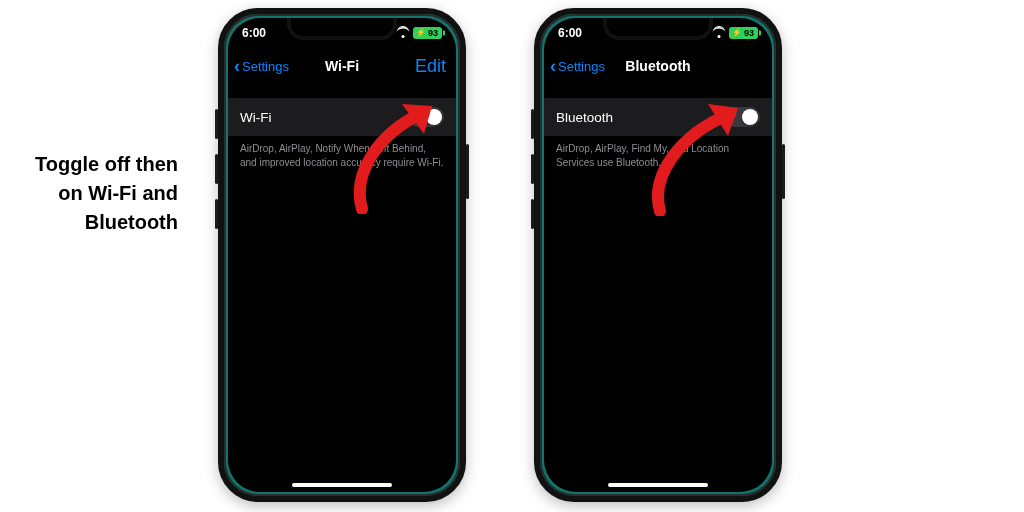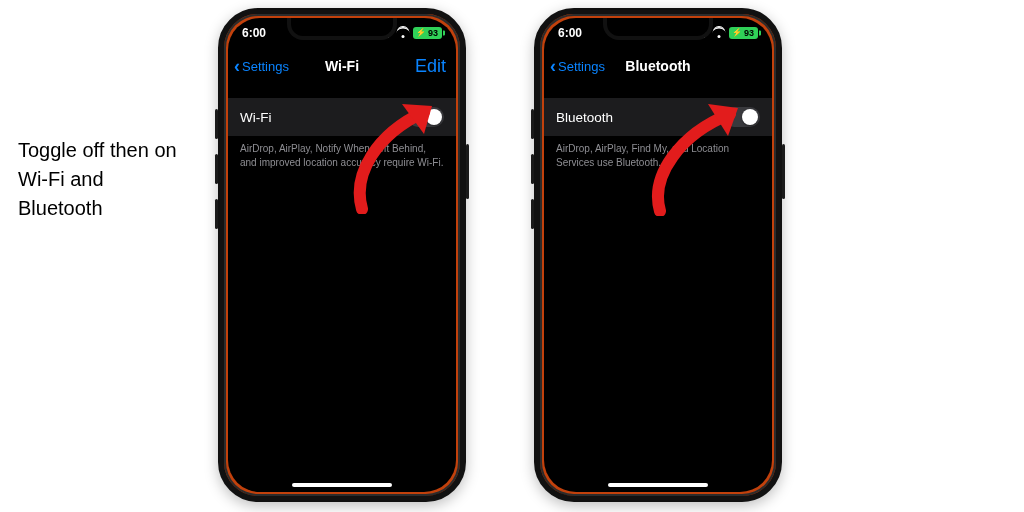--- a/index.html
+++ b/index.html
@@ -7,34 +7,34 @@
     width: 1024px;
     height: 512px;
     background: #ffffff;
     font-family: -apple-system, "Helvetica Neue", Arial, sans-serif;
     position: relative;
     overflow: hidden;
   }
   .caption {
     position: absolute;
     left: 18px;
-    top: 136px;
+    top: 150px;
     width: 160px;
-    text-align: left;
-    font-weight: 400;
+    text-align: right;
+    font-weight: 700;
     font-size: 20px;
     line-height: 1.45;
     color: #000;
   }
   .phone {
     position: absolute;
     top: 8px;
     width: 248px;
     height: 494px;
-    background: #c2410c;
+    background: #0f766e;
     border: 6px solid #111;
     border-radius: 40px;
     box-shadow: 0 0 0 2px #2c2c2c inset, 0 4px 14px rgba(0,0,0,0.25);
   }
   .phone.left { left: 218px; }
   .phone.right { left: 534px; }
   .phone::before { 
     content: "";
     position: absolute;
     left: -9px; top: 95px;

